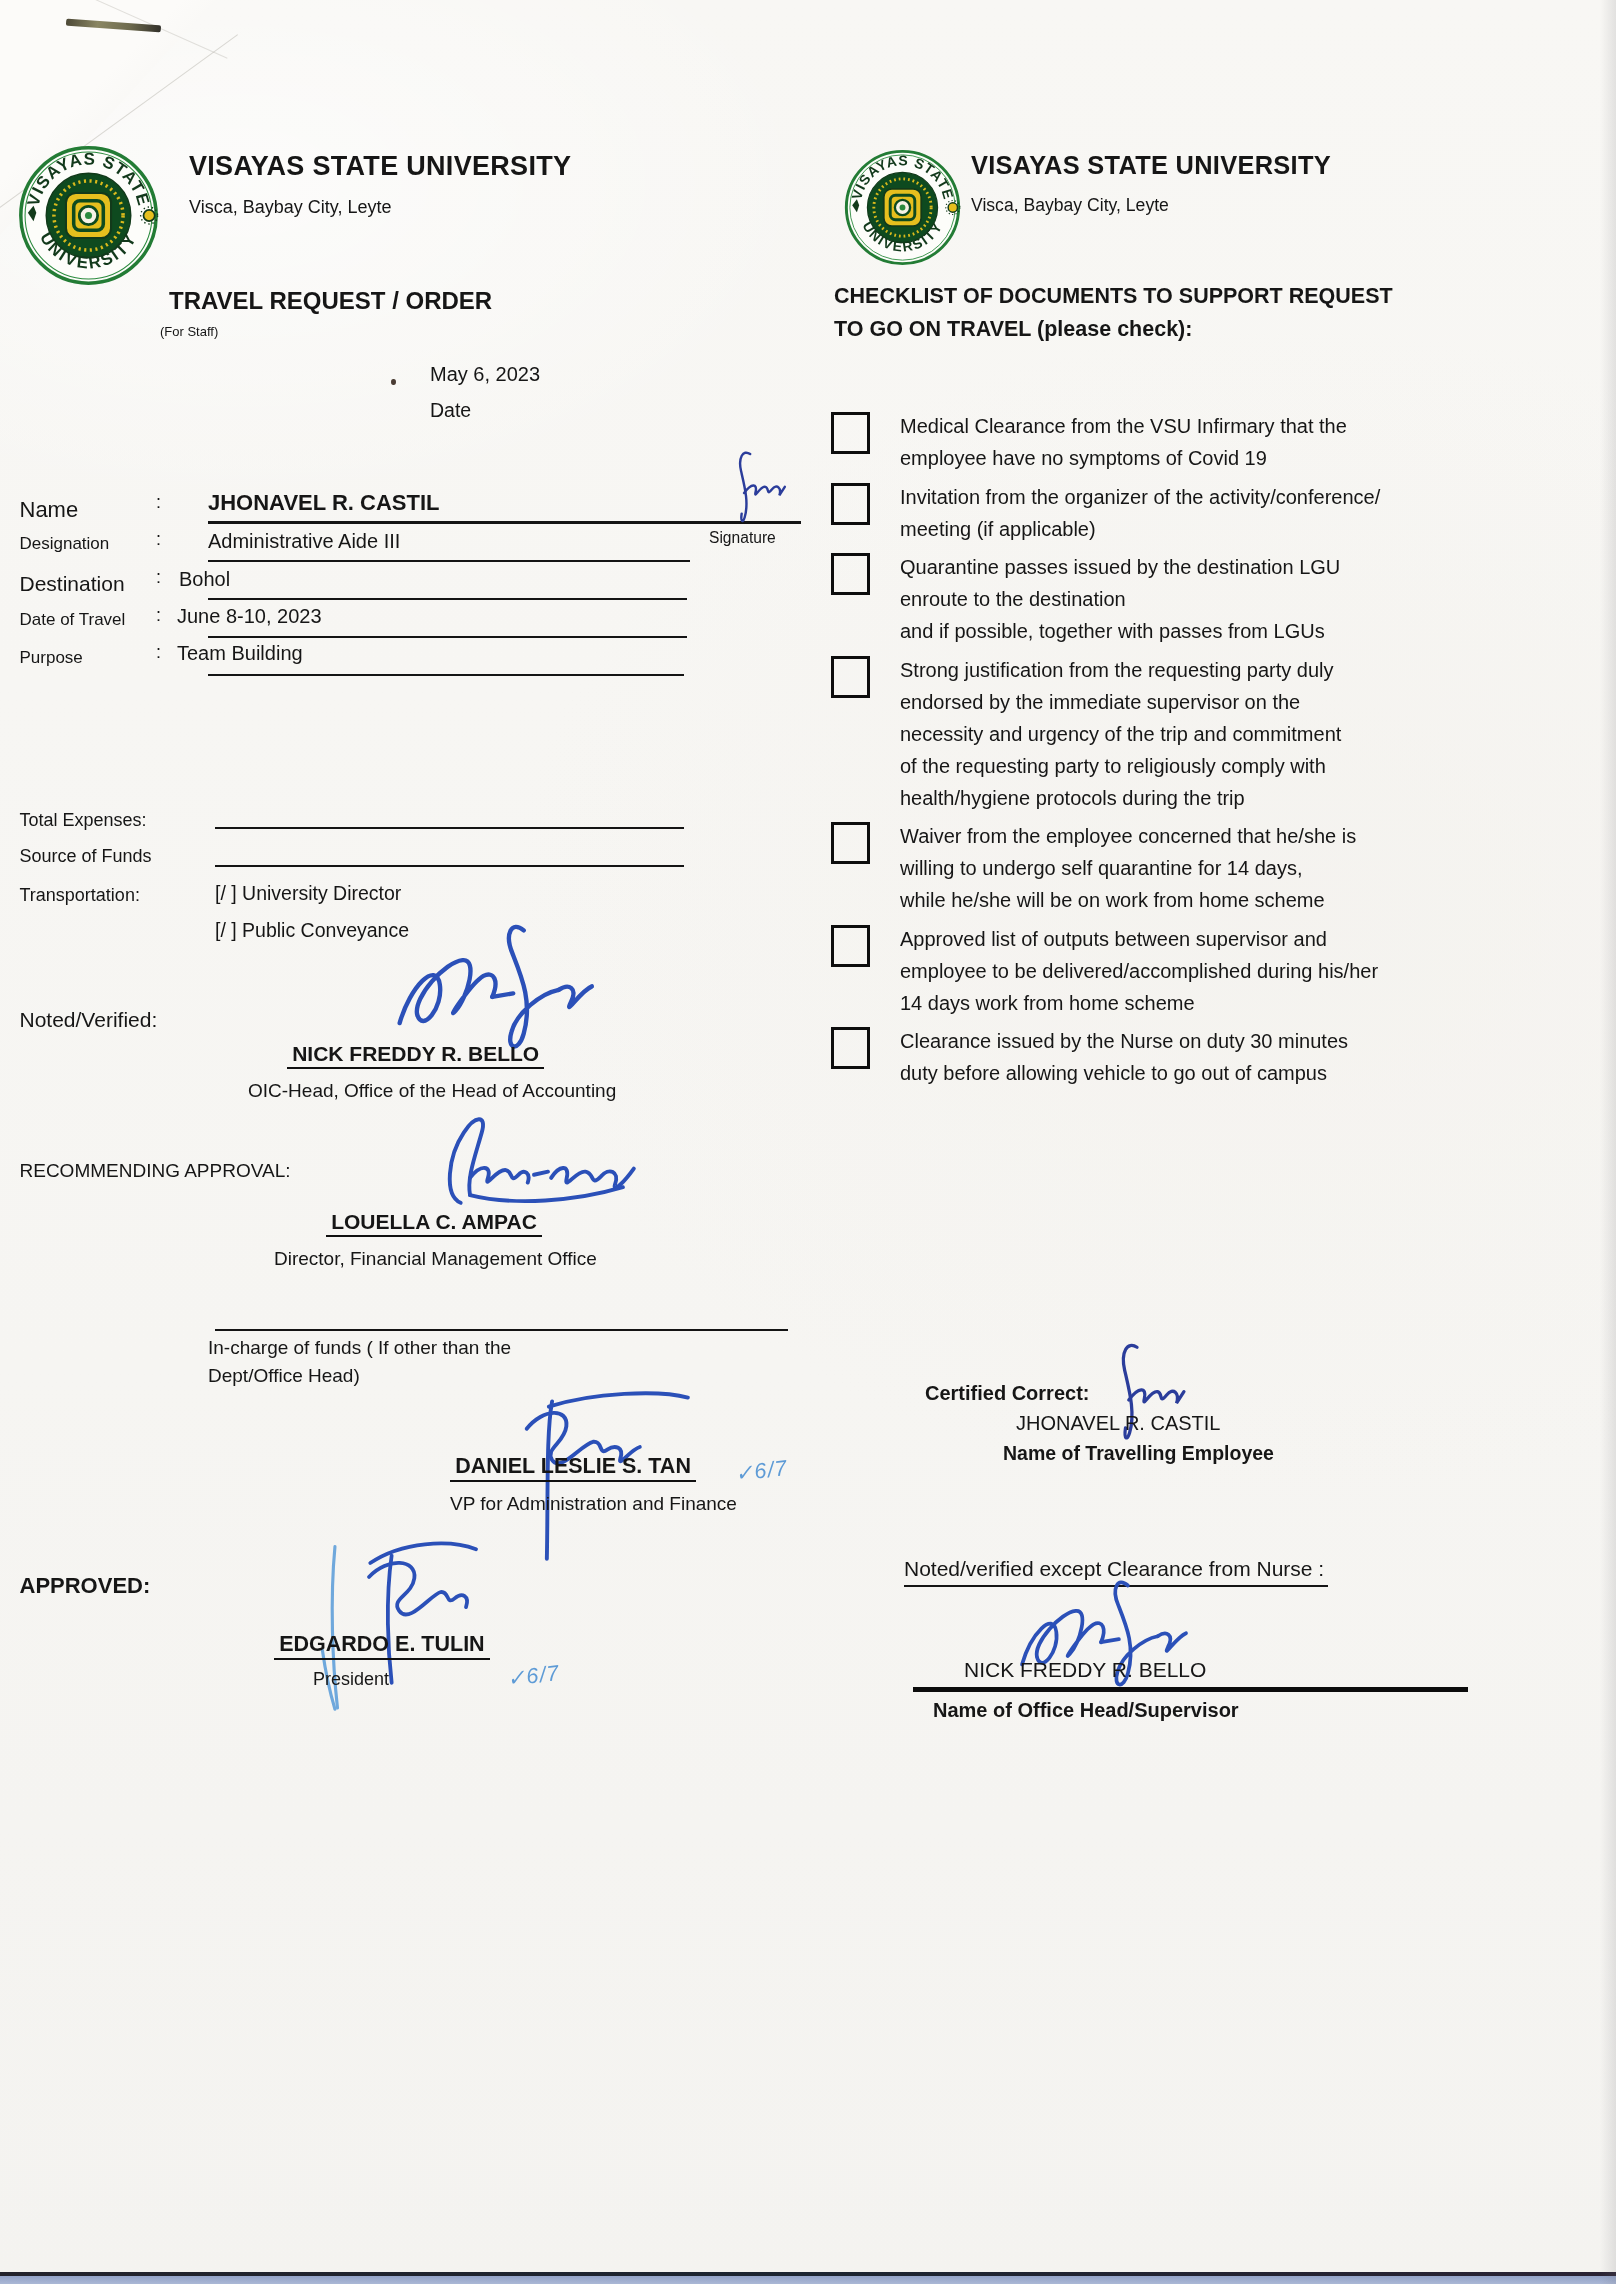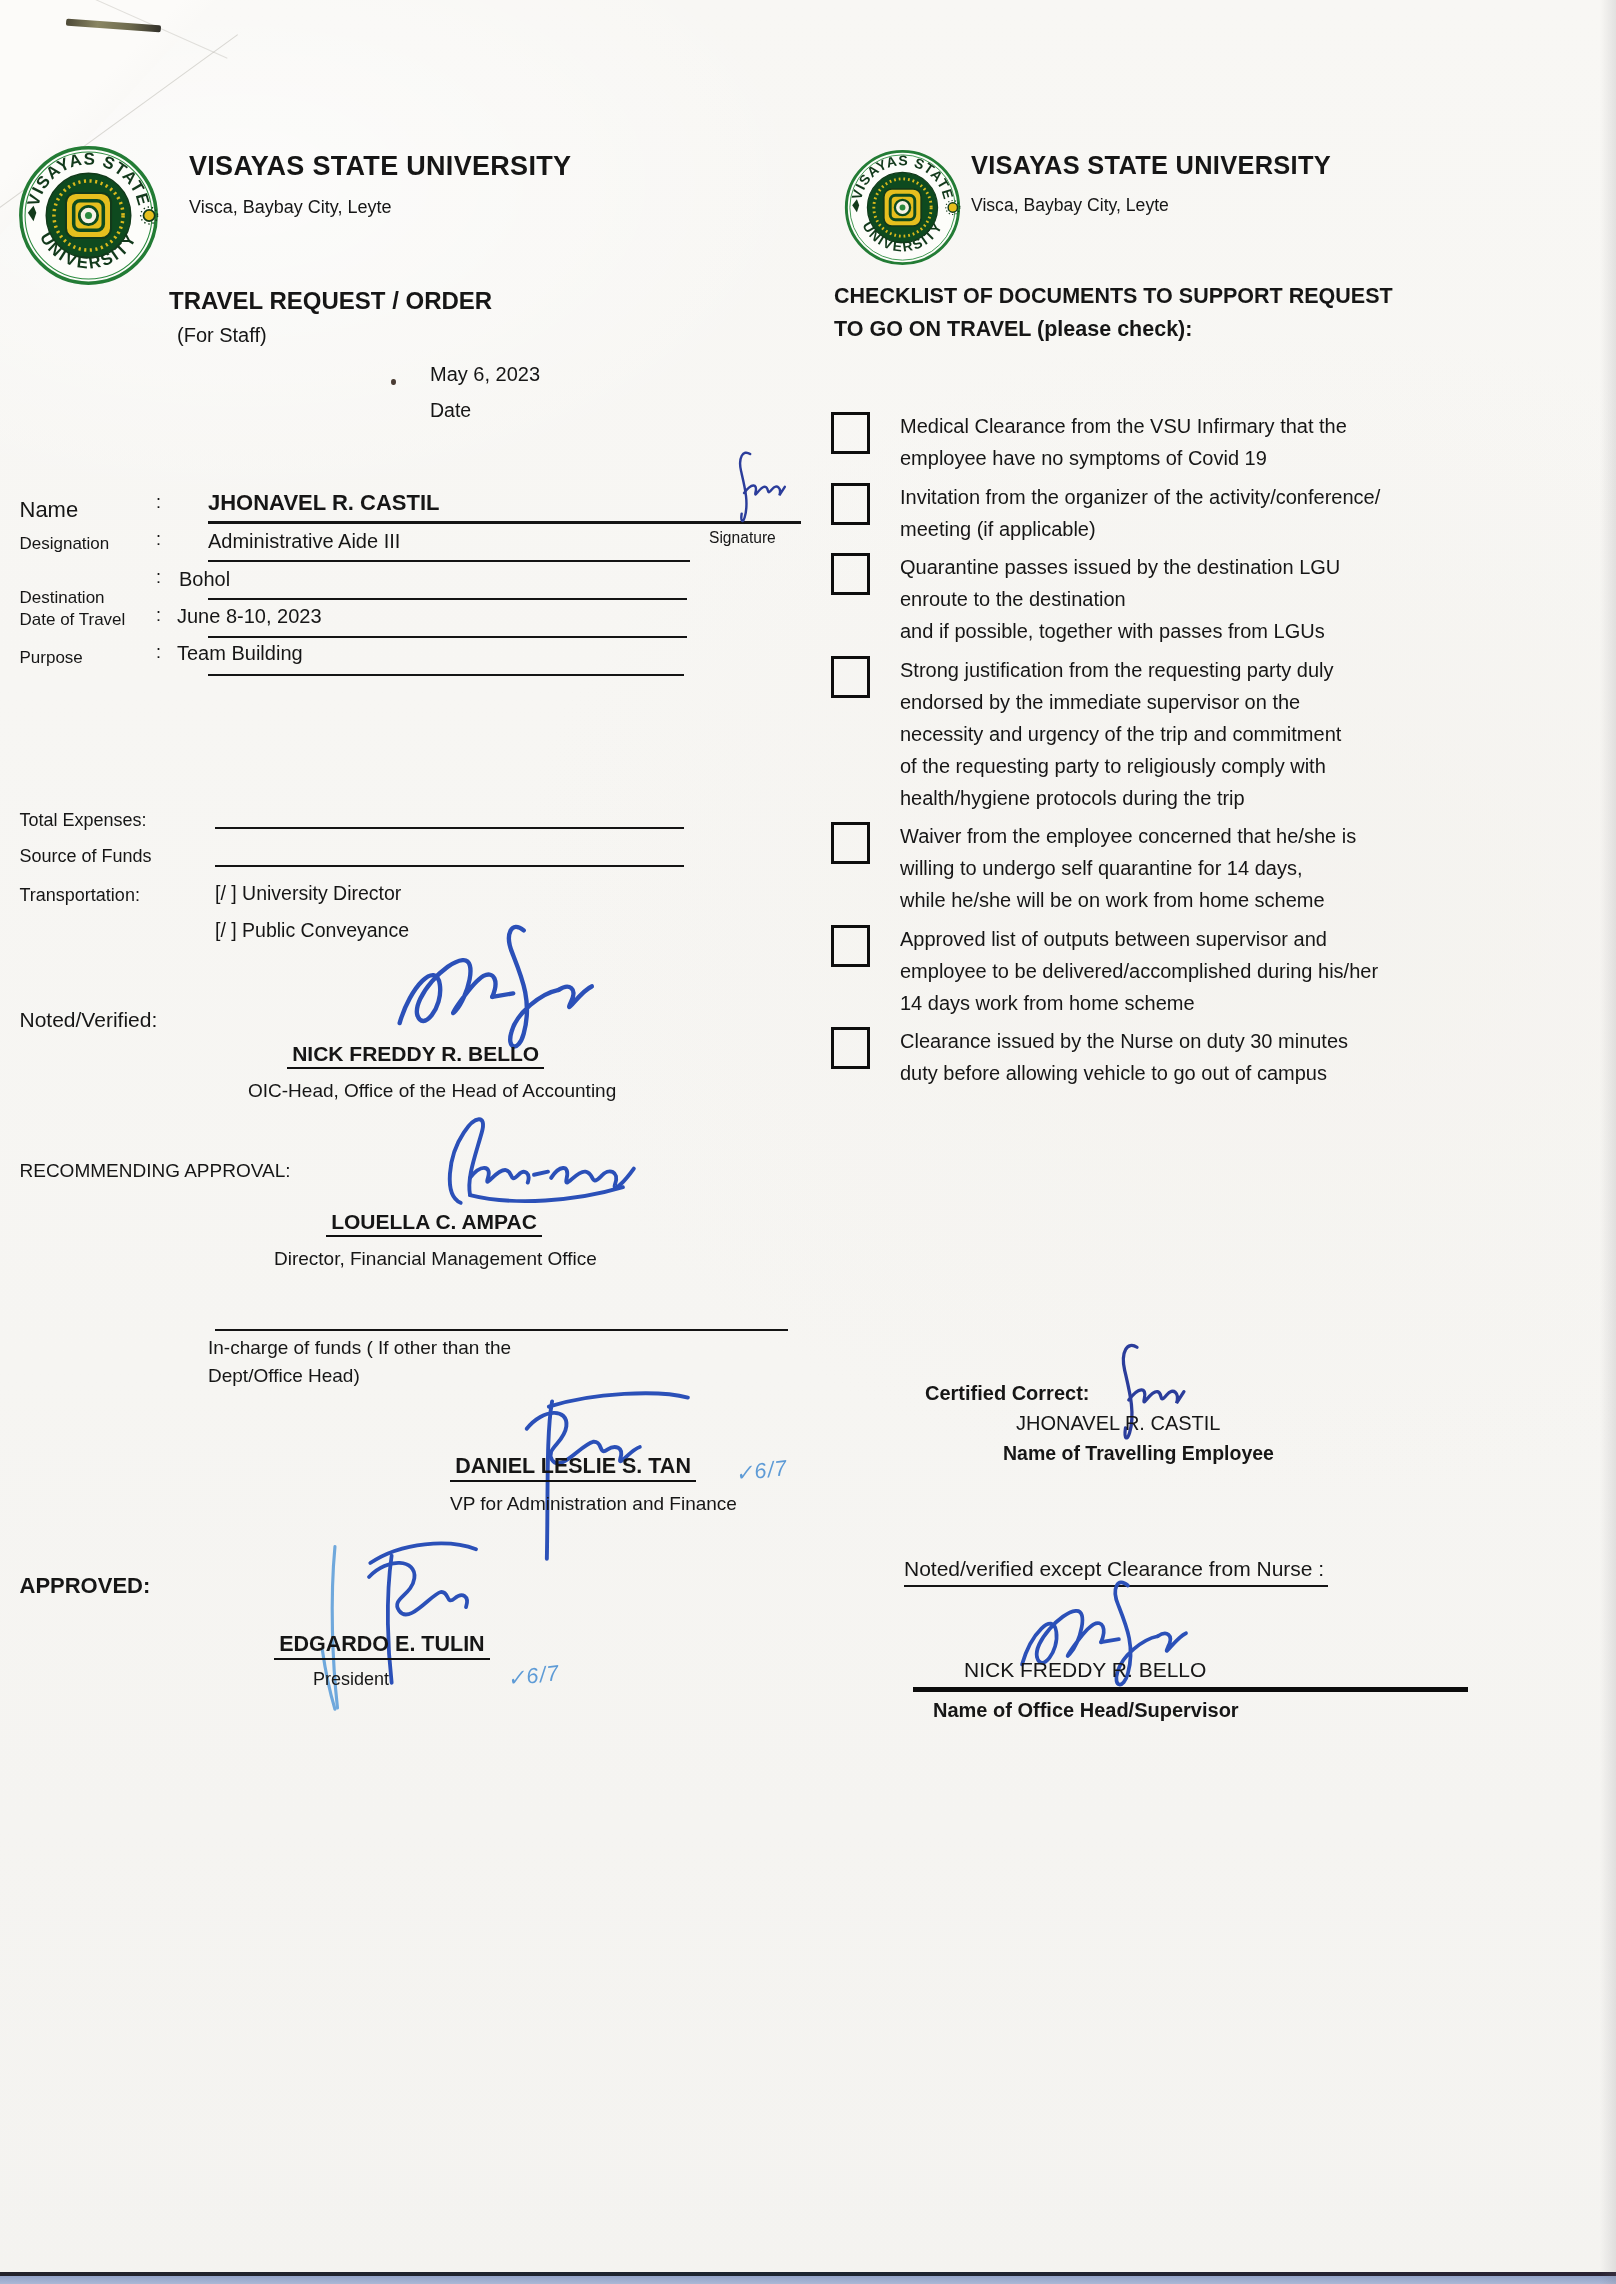--- a/index.html
+++ b/index.html
@@ -115,40 +115,40 @@
     <path id="arcTopL" d="M 28,100 A 72,72 0 0 1 172,100" fill="none"></path>
     <path id="arcBotL" d="M 25,100 A 75,75 0 0 0 175,100" fill="none"></path>
     <text class="logo-arc" font-size="24" letter-spacing="1.5"><textPath href="#arcTopL" startOffset="50%" text-anchor="middle">VISAYAS STATE</textPath></text>
     <text class="logo-arc" font-size="24" letter-spacing="3"><textPath href="#arcBotL" startOffset="50%" text-anchor="middle">UNIVERSITY</textPath></text>
   </svg>
 
   <div class="abs b c" style="left:189px;top:151px;width:586px;font-size:27px;letter-spacing:0.3px">VISAYAS STATE UNIVERSITY</div>
   <div class="abs c" style="left:189px;top:197px;width:586px;font-size:18px">Visca, Baybay City, Leyte</div>
 
   <div class="abs b c" style="left:169px;top:287px;width:521px;font-size:24px">TRAVEL REQUEST / ORDER</div>
-  <div class="abs c" style="left:177px;top:324px;width:521px;font-size:20px">(For Staff)</div>
+  <div class="abs c" style="left:160px;top:324px;width:521px;font-size:13px">(For Staff)</div>
 
   <div class="abs c" style="left:430px;top:363px;width:274px;font-size:20px">May 6, 2023</div>
   <div class="abs c" style="left:430px;top:399px;width:274px;font-size:19.5px">Date</div>
 
   <div class="abs" style="left:19.5px;top:497px;font-size:22px">Name</div>
   <div class="abs" style="left:156px;top:492px;font-size:18px">:</div>
   <div class="abs b c" style="left:208px;top:490px;width:456px;font-size:22px">JHONAVEL R. CASTIL</div>
   <div class="uline" style="left:208px;top:490px;width:593px;height:31px;border-bottom-width:3.3px"></div>
   <svg class="sig" style="left:715px;top:448px;width:91px;height:79px" viewBox="0 0 140 122" width="91" height="79">
       <use href="#sig-castil"></use>
     </svg>
   <div class="abs" style="left:709px;top:529px;font-size:15.6px">Signature</div>
 
   <div class="abs" style="left:19.5px;top:534px;font-size:17px">Designation</div>
   <div class="abs" style="left:156px;top:529px;font-size:18px">:</div>
   <div class="abs c" style="left:208px;top:530px;width:495px;font-size:20px">Administrative Aide III</div>
   <div class="uline" style="left:208px;top:530px;width:482px;height:30px"></div>
 
-  <div class="abs" style="left:19.5px;top:588px;font-size:17px">Destination</div>
+  <div class="abs" style="left:19.5px;top:572px;font-size:21px">Destination</div>
   <div class="abs" style="left:156px;top:567px;font-size:18px">:</div>
   <div class="abs" style="left:179px;top:568px;font-size:20px">Bohol</div>
   <div class="uline" style="left:208px;top:568px;width:479px;height:30px"></div>
 
   <div class="abs" style="left:19.5px;top:610px;font-size:17px">Date of Travel</div>
   <div class="abs" style="left:156px;top:605px;font-size:18px">:</div>
   <div class="abs" style="left:177px;top:605px;font-size:20px">June 8-10, 2023</div>
   <div class="uline" style="left:208px;top:606px;width:479px;height:30px"></div>
 
   <div class="abs" style="left:19.5px;top:648px;font-size:17px">Purpose</div>

